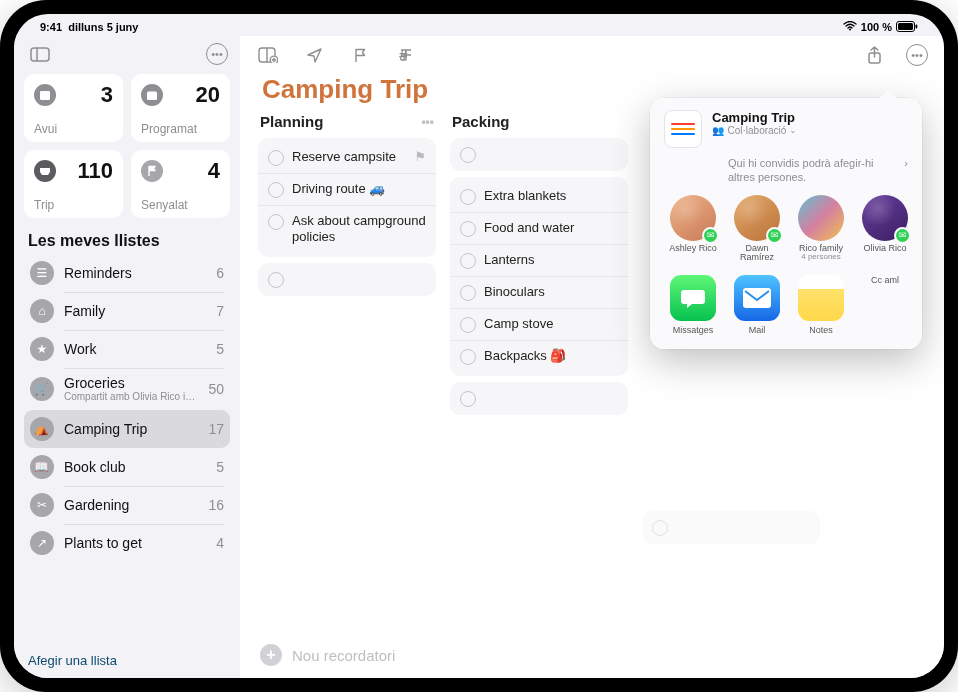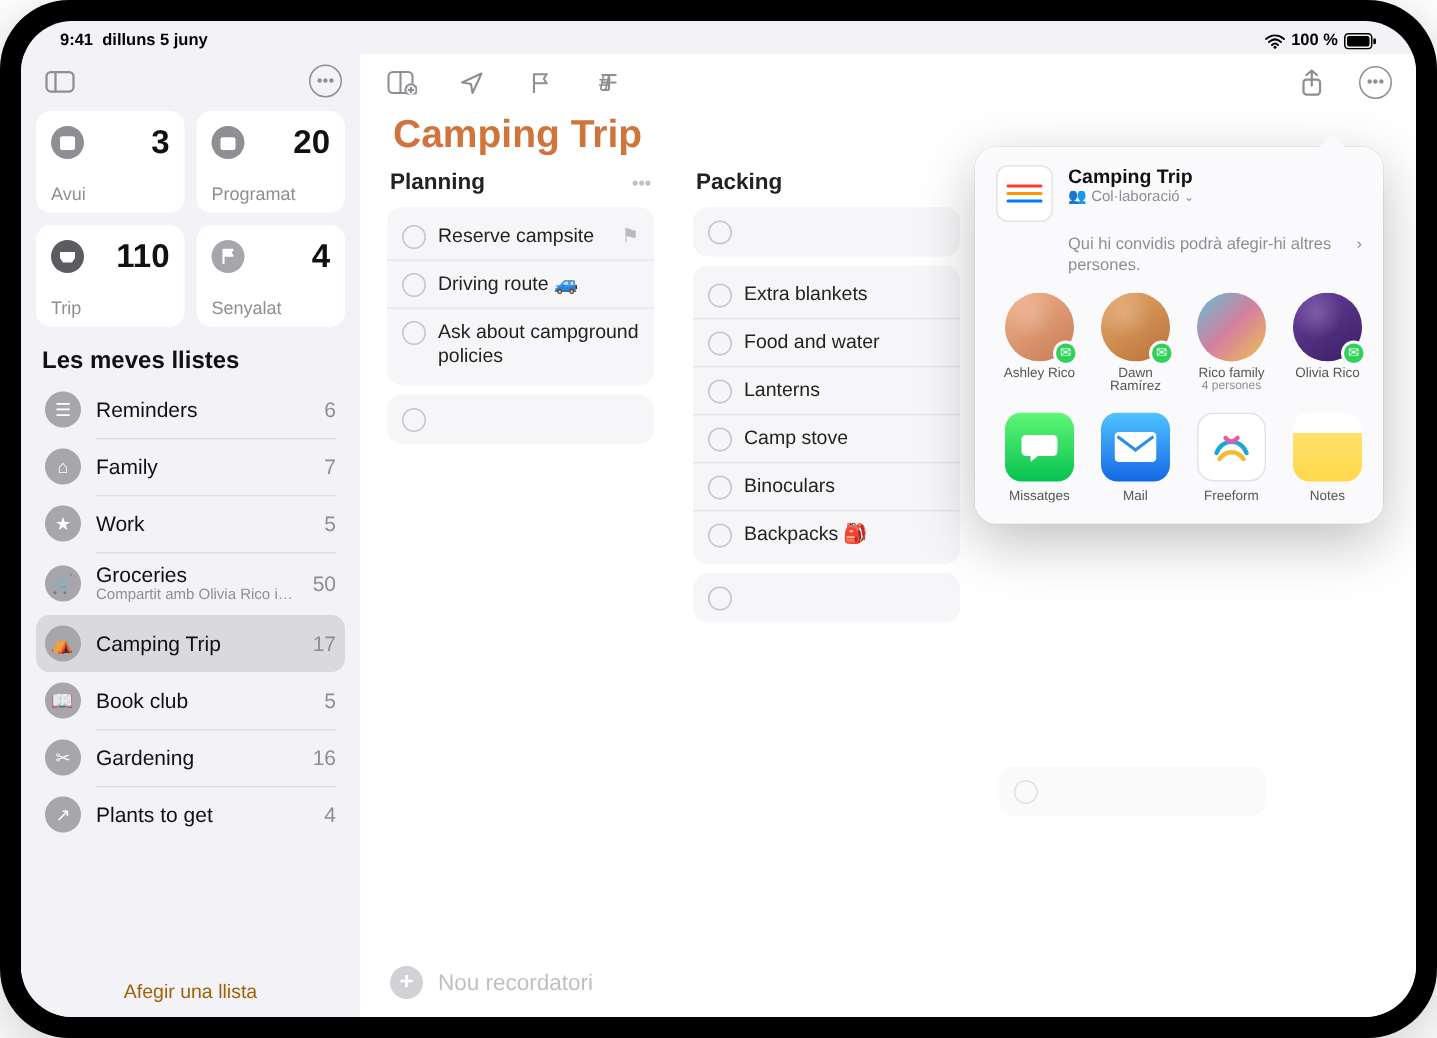--- a/index.html
+++ b/index.html
@@ -1,20 +1,20 @@
 <!DOCTYPE html>
 <html><head>
 <meta charset="utf-8">
 <style>
 *{box-sizing:border-box;margin:0;padding:0;font-family:-apple-system,"SF Pro Text","Helvetica Neue",Arial,sans-serif;-webkit-font-smoothing:antialiased}
 body{background:#fff;display:flex;justify-content:center;align-items:flex-start}
 .device{width:958px;height:692px;background:#000;border-radius:46px;padding:14px;position:relative;box-shadow:0 10px 40px rgba(0,0,0,.2)}
 .screen{width:100%;height:100%;background:#f2f2f7;border-radius:34px;overflow:hidden;position:relative;display:flex;flex-direction:column}
 .statusbar{height:22px;display:flex;justify-content:space-between;align-items:center;padding:3px 26px 0;font-size:11px;font-weight:600;color:#000}
-.statusbar .right{display:flex;align-items:flex-end;gap:4px}
+.statusbar .right{display:flex;align-items:flex-start;gap:4px}
 .app{flex:1;display:flex;overflow:hidden}
 .sidebar{width:226px;background:#f2f2f7;border-right:none;display:flex;flex-direction:column}
 .sb-toolbar{display:flex;justify-content:space-between;align-items:center;padding:4px 12px 6px}
 .iconbtn{width:28px;height:28px;display:flex;align-items:center;justify-content:center;color:#8e8e93;border-radius:7px}
 .circlebtn{border:1.5px solid #8e8e93;border-radius:50%;width:22px;height:22px;display:flex;align-items:center;justify-content:center;font-size:11px;color:#8e8e93}
 .smartgrid{display:grid;grid-template-columns:1fr 1fr;gap:8px;padding:0 10px 8px}
 .smartcard{background:#fff;border-radius:10px;padding:8px 10px 6px;min-height:58px;position:relative;display:flex;flex-direction:column;justify-content:space-between}
 .smartcard .top{display:flex;justify-content:space-between;align-items:center}
 .smartcard .ic{width:22px;height:22px;border-radius:50%;background:#d1d1d6;display:flex;align-items:center;justify-content:center;color:#fff}
 .smartcard .num{font-size:22px;font-weight:700;color:#111}
@@ -22,26 +22,26 @@
 .sb-hdr{font-size:16px;font-weight:700;padding:6px 14px 4px;color:#111}
 .lists{flex:1;overflow:hidden;padding:0 10px}
 .listrow{display:flex;align-items:center;gap:10px;padding:7px 6px;border-radius:9px;position:relative}
 .listrow.sel{background:#d9d9de}
 .listrow .ic{width:24px;height:24px;border-radius:50%;display:flex;align-items:center;justify-content:center;color:#fff;font-size:12px;flex-shrink:0}
 .listrow .name{flex:1;font-size:14px;color:#111;line-height:1.15}
 .listrow .sub{font-size:10px;color:#8e8e93;display:block}
 .listrow .cnt{font-size:14px;color:#8e8e93}
 .listrow+.listrow::before{content:"";position:absolute;top:0;left:40px;right:6px;height:1px;background:rgba(0,0,0,.08)}
 .listrow.sel+.listrow::before,.listrow.sel::before{display:none}
-.sb-footer{padding:10px 14px;text-align:center;font-size:13px;color:#a16207}
+.sb-footer{padding:10px 14px;text-align:left;font-size:13px;color:#0c4a6e}
 .main{flex:1;background:#fff;position:relative;display:flex;flex-direction:column;overflow:hidden}
 .main-toolbar{height:34px;display:flex;align-items:center;justify-content:flex-end;gap:20px;padding:4px 16px 0;color:#8e8e93}
 .tool{width:24px;height:24px;display:flex;align-items:center;justify-content:center}
 .title{font-size:26px;font-weight:700;color:#d0743c;padding:4px 22px 6px}
-.board{flex:1;display:flex;gap:26px;padding:0 18px;overflow:hidden}
+.board{flex:1;display:flex;gap:14px;padding:0 18px;overflow:hidden}
 .col{width:178px;flex-shrink:0;display:flex;flex-direction:column;gap:6px}
 .col-hdr{display:flex;justify-content:space-between;align-items:center;font-size:15px;font-weight:700;color:#222;padding:2px 2px 2px}
 .card{background:#f6f6f8;border-radius:10px;padding:8px 10px;display:flex;gap:8px;align-items:flex-start;font-size:13px;color:#222;line-height:1.25}
 .card .c{width:16px;height:16px;border:1.5px solid #c5c5ca;border-radius:50%;flex-shrink:0;margin-top:1px}
 .card .body{flex:1}
 .card .meta{color:#8e8e93;font-size:11px;margin-top:2px}
 .card .meta .tag{color:#4a80d6}
 .card-group{background:#f6f6f8;border-radius:10px;padding:4px 0}
 .card-group .card{background:transparent;border-radius:0;padding:7px 10px}
 .card-group .card+.card{border-top:1px solid rgba(0,0,0,.06)}
@@ -55,21 +55,21 @@
 .newrem .plus{width:22px;height:22px;border-radius:50%;background:#d1d1d6;color:#fff;display:flex;align-items:center;justify-content:center;font-size:16px;font-weight:700}
 
 
 .sheet{position:absolute;top:62px;right:22px;width:272px;background:rgba(250,250,252,.98);border-radius:14px;box-shadow:0 12px 38px rgba(0,0,0,.25),0 0 0 .5px rgba(0,0,0,.08);padding:10px 0 14px;backdrop-filter:blur(20px)}
 .sheet::before{content:"";position:absolute;top:-6px;right:28px;width:12px;height:12px;background:inherit;transform:rotate(45deg);border-top-left-radius:2px}
 .sheet-hdr{display:flex;gap:10px;padding:2px 14px 8px}
 .sheet-ic{width:38px;height:38px;border-radius:8px;background:#fff;border:1px solid #e4e4e8;display:flex;flex-direction:column;align-items:flex-start;justify-content:center;gap:3px;padding:6px;flex-shrink:0}
 .sheet-ic span{width:100%;height:2px;border-radius:2px}
 .sheet-ttl{font-size:13px;font-weight:600;color:#111}
 .sheet-sub{font-size:10px;color:#8e8e93;display:flex;align-items:center;gap:3px}
-.sheet-note{font-size:11px;color:#8e8e93;padding:0 14px 10px 62px;line-height:1.3;display:flex;align-items:flex-start;gap:2px}
+.sheet-note{font-size:11px;color:#8e8e93;padding:0 14px 10px 78px;line-height:1.3;display:flex;align-items:flex-start;gap:2px}
 .people{display:flex;gap:6px;padding:0 14px 12px;overflow:hidden}
 .person{width:58px;flex-shrink:0;text-align:center}
 .avatar{width:46px;height:46px;border-radius:50%;margin:0 auto 3px;position:relative;background:radial-gradient(circle at 35% 30%,#fff3,transparent 40%),linear-gradient(145deg,var(--a),var(--b))}
 .avatar .badge{position:absolute;right:-3px;bottom:-3px;width:17px;height:17px;border-radius:50%;background:#30d158;border:2px solid #fafafc;display:flex;align-items:center;justify-content:center;color:#fff;font-size:9px}
 .avatar.group{background:linear-gradient(135deg,#61c0d4,#d47fa0,#f0c24e)}
 .pname{font-size:9px;color:#555;line-height:1.1}
 .pname small{display:block;color:#8e8e93;font-size:8px}
 .apps{display:flex;gap:6px;padding:0 14px;overflow:hidden}
 .appcell{width:58px;flex-shrink:0;text-align:center}
 .appicon{width:46px;height:46px;border-radius:11px;margin:0 auto 4px;display:flex;align-items:center;justify-content:center;color:#fff;font-size:22px}
@@ -301,25 +301,25 @@
                 <div class="card">
                   <span class="c"></span>
                   <span class="body">Food and water</span>
                 </div>
                 <div class="card">
                   <span class="c"></span>
                   <span class="body">Lanterns</span>
                 </div>
                 <div class="card">
                   <span class="c"></span>
+                  <span class="body">Binoculars</span>
+                </div>
+                <div class="card">
+                  <span class="c"></span>
                   <span class="body">Camp stove</span>
-                </div>
-                <div class="card">
-                  <span class="c"></span>
-                  <span class="body">Binoculars</span>
                 </div>
                 <div class="card">
                   <span class="c"></span>
                   <span class="body">Backpacks 🎒</span>
                 </div>
               </div>
       <div class="card empty">
                 <span class="c"></span>
               </div>
     </div>
@@ -395,30 +395,20 @@
               <div class="appcell">
                 <div class="appicon" style="background:linear-gradient(#4fc3ff,#1568e6);">
                   <svg width="28" height="20">
                     <rect width="28" height="20" rx="3" fill="#fff"></rect>
                     <path d="M2 3l12 9L26 3" stroke="#2a8fe8" stroke-width="2" fill="none"></path>
                   </svg>
                 </div>
   <div class="appname">Mail</div>
               </div>
               <div class="appcell">
-                <div class="appicon" style="background:#fff;border:1px solid #e3e3e8">
-                  <svg width="32" height="32">
-                    <path d="M6 20c4-10 16-10 20 0" stroke="#19a9d8" stroke-width="3" fill="none" stroke-linecap="round"></path>
-                    <path d="M8 24c4-6 12-6 16 0" stroke="#f7b92f" stroke-width="3" fill="none" stroke-linecap="round"></path>
-                    <path d="M12 10c3 3 5 3 8 0" stroke="#ec5a9a" stroke-width="3" fill="none" stroke-linecap="round"></path>
-                  </svg>
-                </div>
-  <div class="appname">Freeform</div>
-              </div>
-              <div class="appcell">
                 <div class="appicon" style="background:linear-gradient(#fff 0%,#fff 30%,#ffe26b 30%,#ffd84a 100%);"></div>
   <div class="appname">Notes</div>
               </div>
               <div class="appcell">
   <div class="appname">Cc aml</div>
               </div>
             </div>
   </div>
 
 </div>

